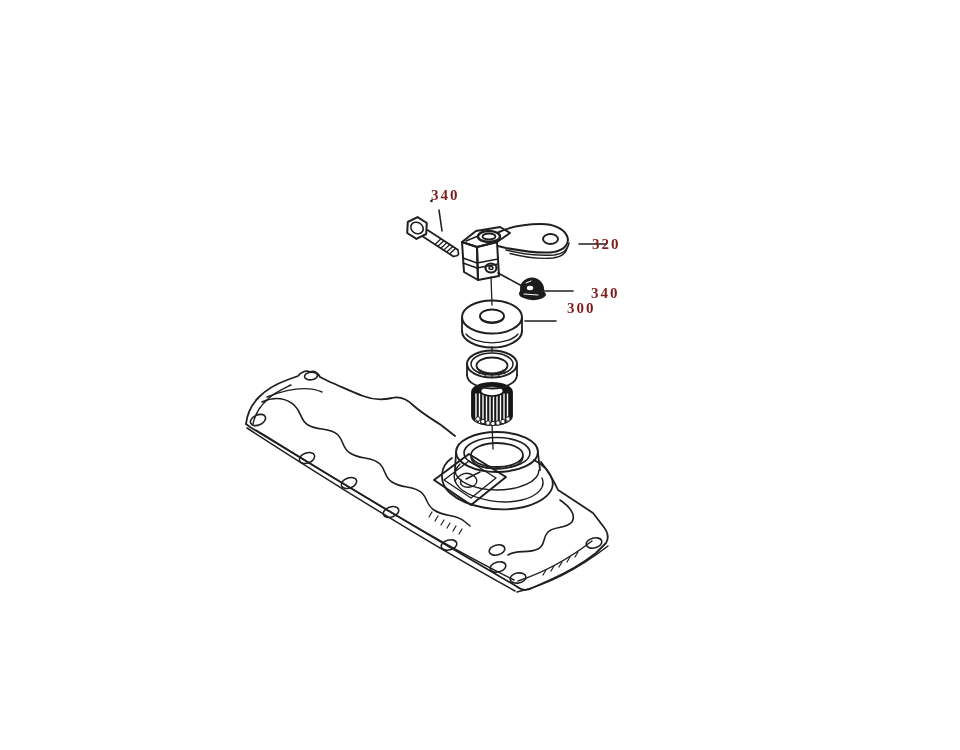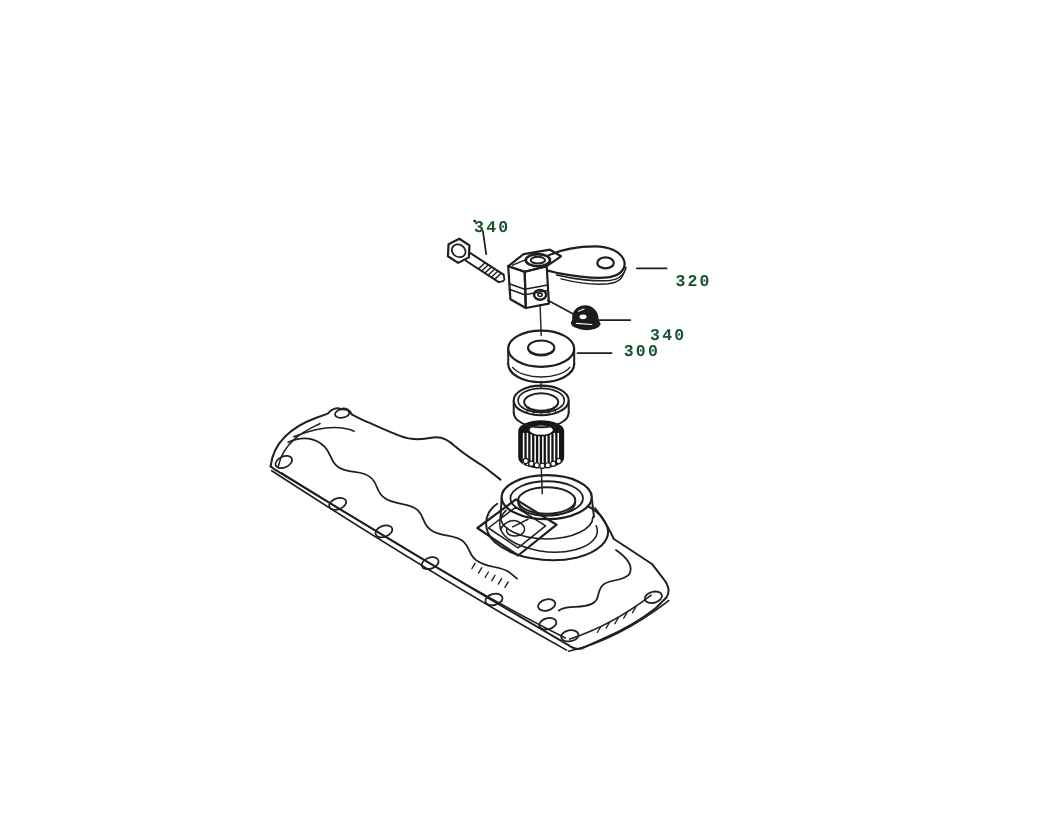--- a/index.html
+++ b/index.html
@@ -6,31 +6,30 @@
   #canvas{
     position:relative;
     width:960px;height:750px;
     background:#ffffff;
     overflow:hidden;
     font-family:"Liberation Sans",sans-serif;
   }
   #drawing{position:absolute;left:0;top:0;}
   .callout{
     position:absolute;
-    font-family:Liberation Mono, monospace;
+    font-family:Liberation Serif, serif;
     font-size:15px;
     font-weight:bold;
     letter-spacing:2px;
-    color:#14532d;
+    color:#7f1d1d;
     white-space:nowrap;
     user-select:none;
-    margin-top:12px;
   }
   #callout-bolt  {left:431px;top:187px;}
-  #callout-lever {left:614px;top:236px;}
+  #callout-lever {left:592px;top:236px;}
   #callout-nut   {left:591px;top:285px;}
   #callout-washer{left:567px;top:300px;}
 </style>
 </head>
 <body>
 
 <div id="canvas">
 
   <svg id="drawing" width="960" height="750" viewBox="0 0 960 750" fill="none" stroke="#1f1f1f" stroke-width="1.8" stroke-linecap="round" stroke-linejoin="round">
 

